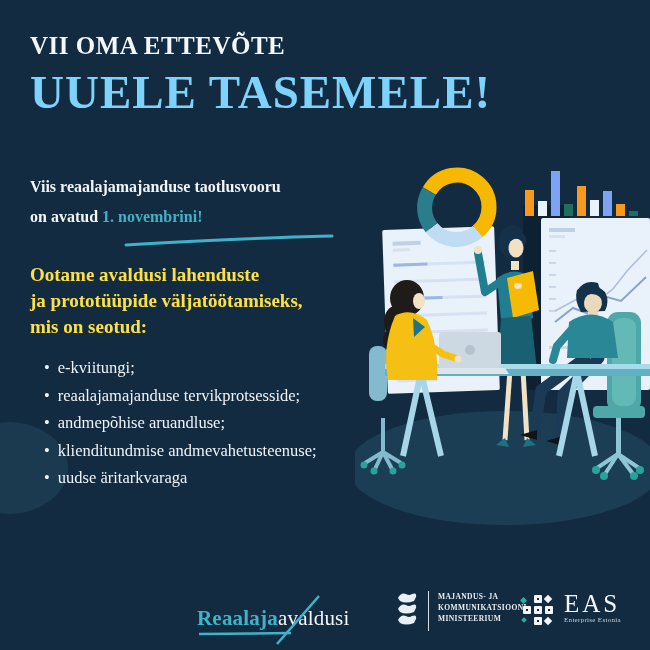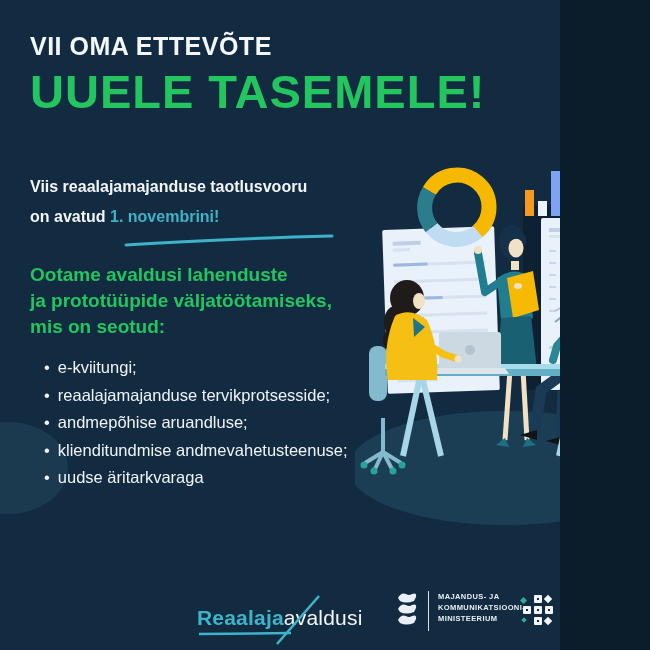--- a/index.html
+++ b/index.html
@@ -1,34 +1,34 @@
 <!DOCTYPE html>
 <html><head>
 <meta charset="utf-8">
 <style>
   html,body{margin:0;padding:0;background:#0b1c2b;}
   .poster{
-    position:relative;width:560px;height:650px;overflow:hidden;
+    position:relative;width:650px;height:650px;overflow:hidden;
     background:#122B40;
-    font-family:Liberation Sans, sans-serif;
+    font-family:Liberation Serif, serif;
     color:#F2F5F8;
   }
   .abs{position:absolute;}
   
   .wave-blob{left:-52px;top:422px;width:120px;height:92px;border-radius:50%;background:#1B3A4F;}
   
   .headline{left:30px;top:28px;z-index:3;}
   .h-small{font-size:25px;font-weight:800;letter-spacing:.5px;line-height:36px;color:#F4F7FA;}
-  .h-big{font-size:47px;font-weight:900;letter-spacing:1px;line-height:52px;color:#22c55e;margin-top:2px;}
+  .h-big{font-size:47px;font-weight:900;letter-spacing:1px;line-height:52px;color:#7dd3fc;margin-top:2px;}
   
   .intro{left:30px;top:172px;z-index:3;font-size:16px;font-weight:700;line-height:30px;}
   .teal{color:#3FB2C9;}
   .swoosh{display:block;margin-left:93px;margin-top:2px;}
   
-  .call{left:30px;top:262px;z-index:3;font-size:19px;font-weight:700;line-height:26px;color:#22c55e;}
+  .call{left:30px;top:262px;z-index:3;font-size:19px;font-weight:700;line-height:26px;color:#fde047;}
   
   .bullets{left:30px;top:340px;z-index:3;list-style:none;margin:14px;padding:0;font-size:16.5px;font-weight:500;line-height:27.5px;color:#EFF3F7;}
   .bullets .dot{margin-right:8px;}
   
   .footer-text{left:30px;top:518px;z-index:3;font-size:21.5px;font-weight:800;line-height:30px;color:#F4F7FA;}
   .amount{font-size:26px;font-weight:800;color:#3FB2C9;margin-left:8px;}
   
   .logos{left:0;top:588px;width:650px;height:62px;z-index:3;}
   .rt-logo{left:197px;top:18px;font-size:21px;letter-spacing:.2px;}
   .rt-part1{color:#3FB3C9;font-weight:800;}

